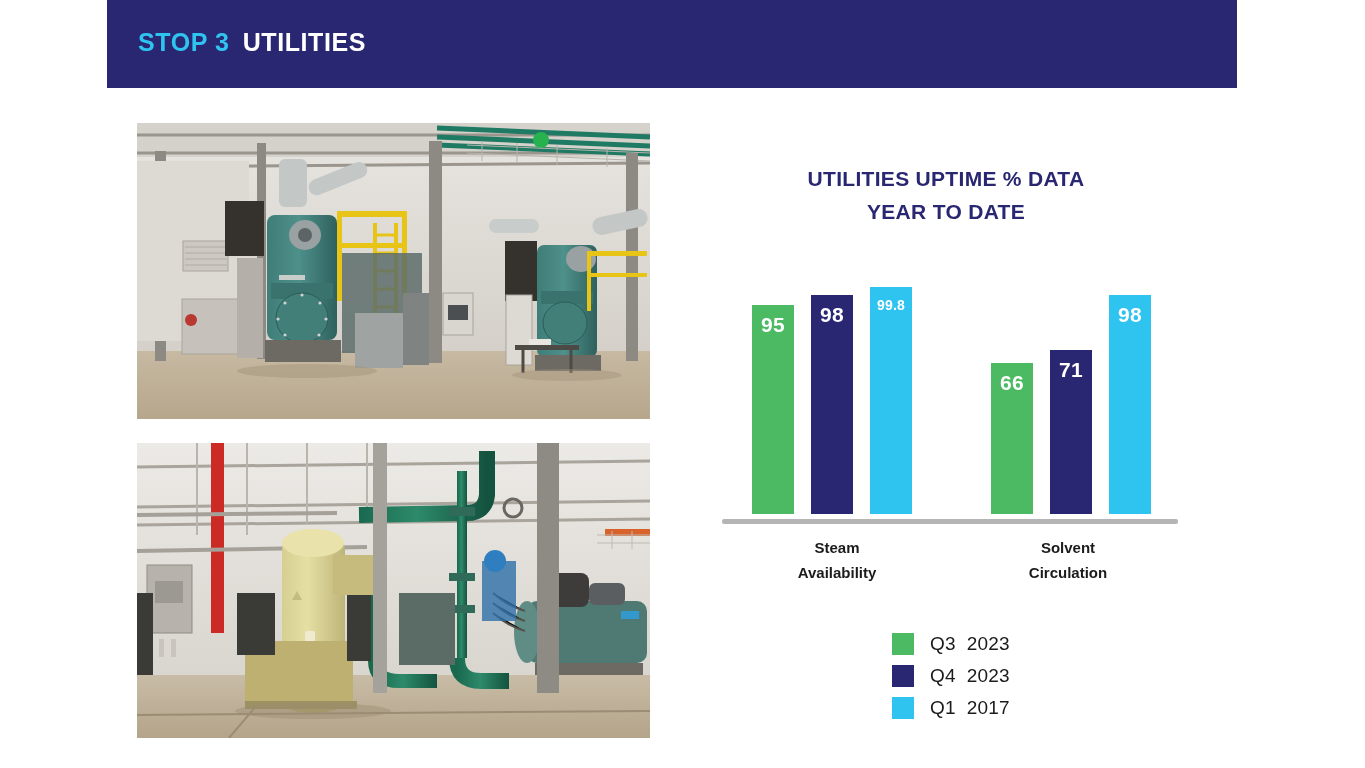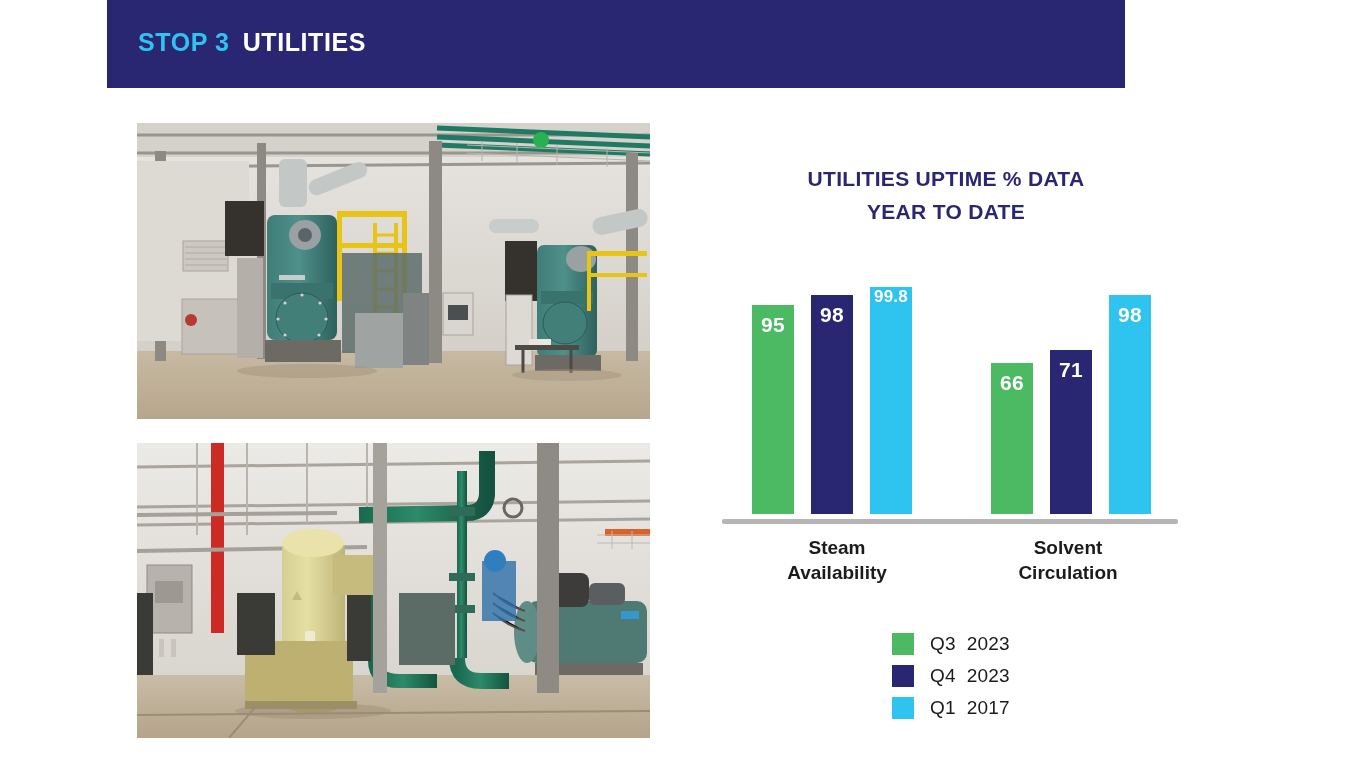--- a/index.html
+++ b/index.html
@@ -6,21 +6,21 @@
   body{
     width:1365px;height:768px;
     background:#ffffff;
     font-family:"Liberation Sans", sans-serif;
     overflow:hidden;position:relative;
   }
   .slide{position:absolute;inset:0;}
 
   
   .header-bar{
-    position:absolute;left:107px;top:0;width:1018px;height:88px;
+    position:absolute;left:107px;top:0;width:1130px;height:88px;
     background:#2a2772;
   }
   .header-title{
     position:absolute;left:31px;top:28px;
     font-size:25px;font-weight:bold;letter-spacing:.6px;
     white-space:nowrap;
   }
   .header-title .stop{color:#2fc3ef;}
   .header-title .sep{display:inline-block;width:13px;}
   .header-title .sect{color:#ffffff;}
@@ -67,26 +67,26 @@
     background:#b5b5b5;border-radius:2px;
   }
   .bar{
     position:absolute;bottom:0;width:42px;
     display:flex;justify-content:center;
   }
   .bar-value{
     color:#ffffff;font-size:21px;font-weight:bold;
     margin-top:9px;line-height:1;letter-spacing:.2px;
   }
-  .bar-value.small{font-size:17px;margin-top:1px;}
+  .bar-value.small{font-size:14px;margin-top:11px;}
 
   .cat-labels{position:absolute;left:62px;top:435px;width:470px;height:60px;}
   .cat{
     position:absolute;text-align:center;
-    font-size:19px;font-weight:bold;color:#1b1b1b;
+    font-size:15px;font-weight:bold;color:#1b1b1b;
     line-height:25px;
   }
 
   .legend{
     position:absolute;left:232px;top:528px;
   }
   .legend-row{
     display:flex;align-items:center;height:32px;
   }
   .legend-swatch{

